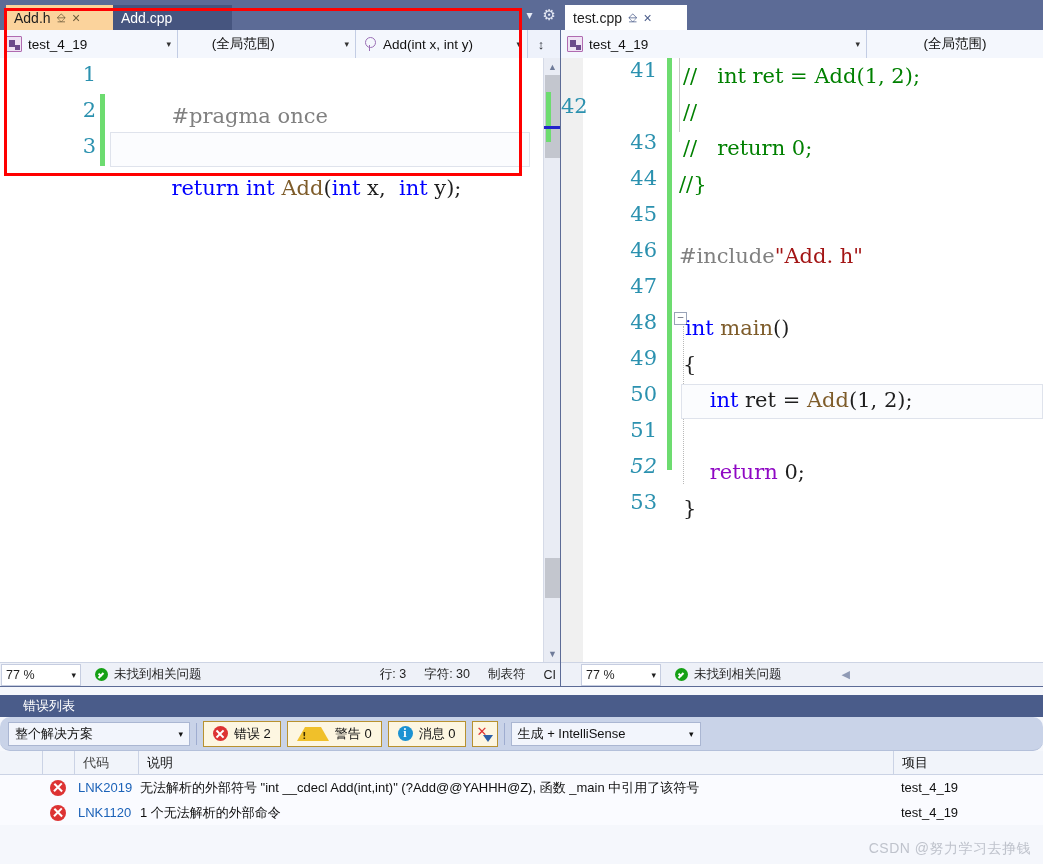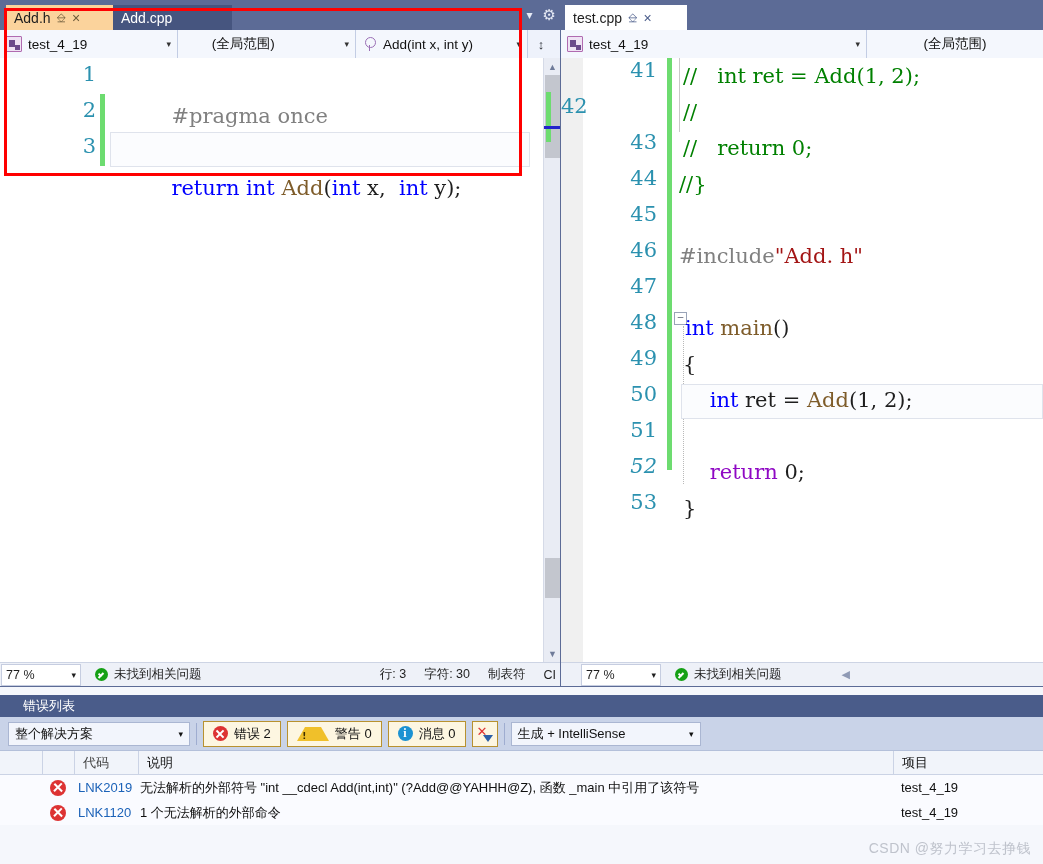--- a/index.html
+++ b/index.html
@@ -151,21 +151,21 @@
   .sb-seg{display:flex;align-items:center;gap:6px;}
 
   
   .errorpanel{position:absolute;left:0;top:687px;width:1043px;height:177px;background:#f5f7fc;}
   .ep-title{
     height:22px;background:#4a5c8a;color:#ffffff;display:flex;align-items:center;
     padding-left:23px;font-size:13px;margin-top:8px;
   }
   .ep-toolbar{
     height:34px;background:#c9d3e8;display:flex;align-items:center;gap:6px;padding:0 8px;
-    box-sizing:border-box;border-bottom:1px solid #b4c0da;
+    box-sizing:border-box;border-bottom:1px solid #b4c0da;border-radius:10px;
   }
   .ep-combo{
     height:24px;background:#f2f5fc;border:1px solid #aab6d2;box-sizing:border-box;
     display:flex;align-items:center;padding:0 6px;font-size:13px;color:#111;
   }
   .ep-combo .caret{margin-left:auto;font-size:9px;padding-left:10px;}
   .ep-combo.w1{width:182px;}
   .ep-combo.w2{width:190px;}
   .vsep{width:1px;height:22px;background:#9fadd0;}
   .ep-btn{

